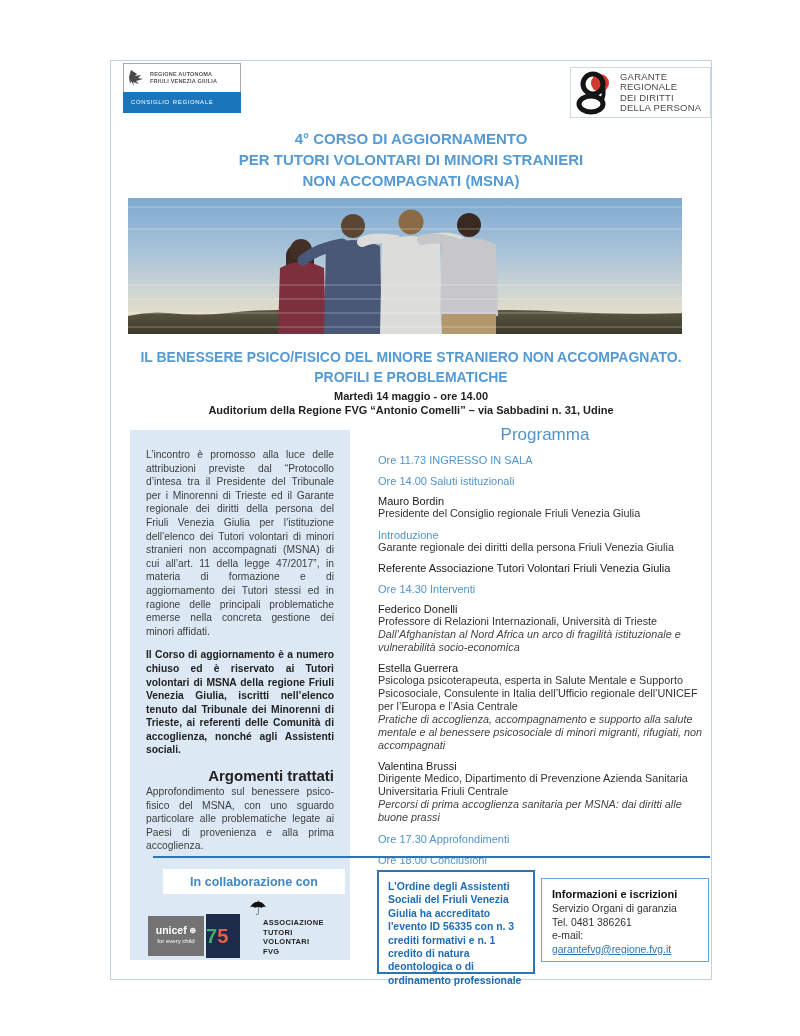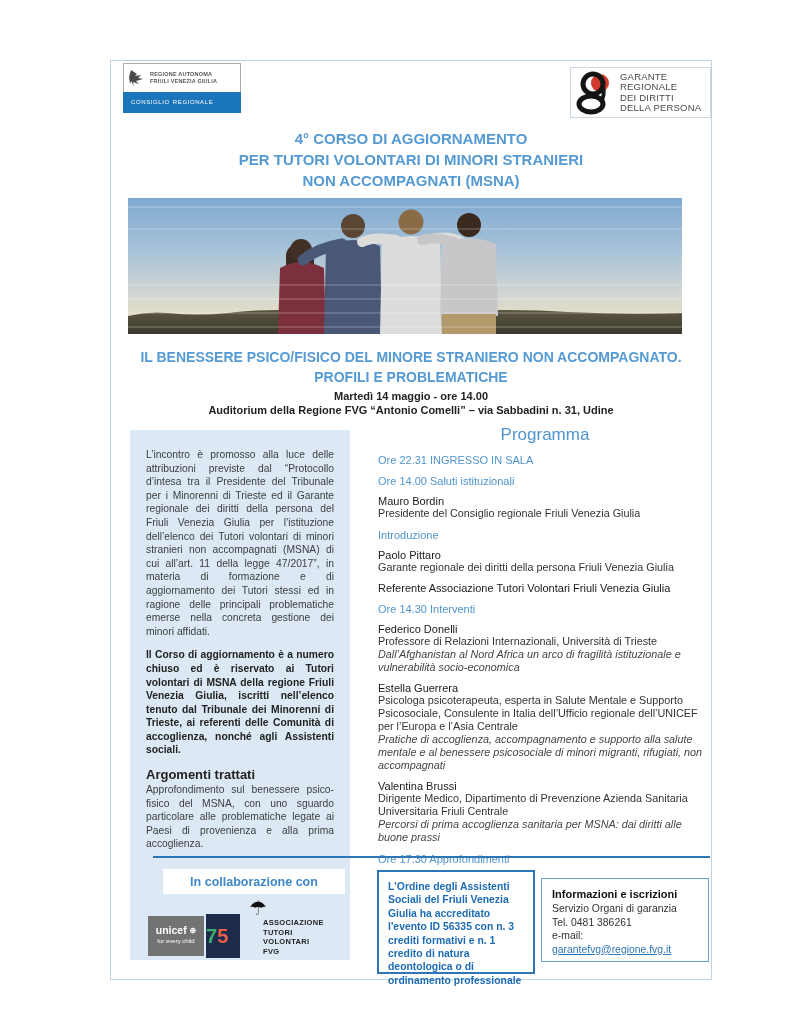--- a/index.html
+++ b/index.html
@@ -24,21 +24,21 @@
 
   
   .subtitle { position:absolute; left:110px; top:347px; width:602px; text-align:center; color:#559ad3; font-weight:bold; font-size:14px; line-height:20px; }
   .event-when { position:absolute; left:110px; top:390px; width:602px; text-align:center; color:#1f1f1f; font-weight:bold; font-size:11px; }
   .event-where { position:absolute; left:110px; top:404px; width:602px; text-align:center; color:#1f1f1f; font-weight:bold; font-size:11px; }
 
   
   .leftcol { position:absolute; left:130px; top:430px; width:220px; height:530px; background:#dce9f5; padding:18px 16px; }
   .leftcol p { font-size:10.3px; line-height:13.6px; color:#3d3d3d; text-align:justify; margin-bottom:10px; }
   .leftcol p.b { font-weight:bold; color:#222; }
-  .leftcol h4 { font-size:13px; color:#222; margin-bottom:1px; }
+  .leftcol h4 { font-size:15px; color:#222; margin-bottom:1px;text-align:right; }
 
   
   .program { position:absolute; left:378px; top:425px; width:334px; }
   .program-title { text-align:center; color:#4f94cd; font-size:17px; margin-bottom:6px; }
   .pt { color:#4f94cd; font-size:11px; margin-top:9px; }
   .pn { color:#1a1a1a; font-weight:normal; font-size:11px; margin-top:8px; }
   .pr { color:#333; font-size:10.8px; line-height:13px; }
   .pk { color:#444; font-size:10.8px; line-height:13px; font-style:italic; }
 
   
@@ -166,26 +166,25 @@
 
   <div class="leftcol">
     <p>L’incontro è promosso alla luce delle attribuzioni previste dal “Protocollo d’intesa tra il Presidente del Tribunale per i Minorenni di Trieste ed il Garante regionale dei diritti della persona del Friuli Venezia Giulia per l’istituzione dell’elenco dei Tutori volontari di minori stranieri non accompagnati (MSNA) di cui all’art. 11 della legge 47/2017”, in materia di formazione e di aggiornamento dei Tutori stessi ed in ragione delle principali problematiche emerse nella concreta gestione dei minori affidati.</p>
     <p class="b">Il Corso di aggiornamento è a numero chiuso ed è riservato ai Tutori volontari di MSNA della regione Friuli Venezia Giulia, iscritti nell’elenco tenuto dal Tribunale dei Minorenni di Trieste, ai referenti delle Comunità di accoglienza, nonché agli Assistenti sociali.</p>
     <h4>Argomenti trattati</h4>
     <p>Approfondimento sul benessere psico-fisico del MSNA, con uno sguardo particolare alle problematiche legate ai Paesi di provenienza e alla prima accoglienza.</p>
   </div>
 
   <div class="program">
     <div class="program-title">Programma</div>
-    <div class="pt">Ore 22.31 INGRESSO IN SALA</div>
+    <div class="pt">Ore 11.73 INGRESSO IN SALA</div>
     <div class="pt">Ore 14.00 Saluti istituzionali</div>
     <div class="pn">Mauro Bordin</div>
     <div class="pr">Presidente del Consiglio regionale Friuli Venezia Giulia</div>
     <div class="pt">Introduzione</div>
-    <div class="pn">Paolo Pittaro</div>
     <div class="pr">Garante regionale dei diritti della persona Friuli Venezia Giulia</div>
     <div class="pn">Referente Associazione Tutori Volontari Friuli Venezia Giulia</div>
     <div class="pt">Ore 14.30 Interventi</div>
     <div class="pn">Federico Donelli</div>
     <div class="pr">Professore di Relazioni Internazionali, Università di Trieste</div>
     <div class="pk">Dall’Afghanistan al Nord Africa un arco di fragilità istituzionale e vulnerabilità socio-economica</div>
     <div class="pn">Estella Guerrera</div>
     <div class="pr">Psicologa psicoterapeuta, esperta in Salute Mentale e Supporto Psicosociale, Consulente in Italia dell’Ufficio regionale dell’UNICEF per l’Europa e l’Asia Centrale</div>
     <div class="pk">Pratiche di accoglienza, accompagnamento e supporto alla salute mentale e al benessere psicosociale di minori migranti, rifugiati, non accompagnati</div>
     <div class="pn">Valentina Brussi</div>

